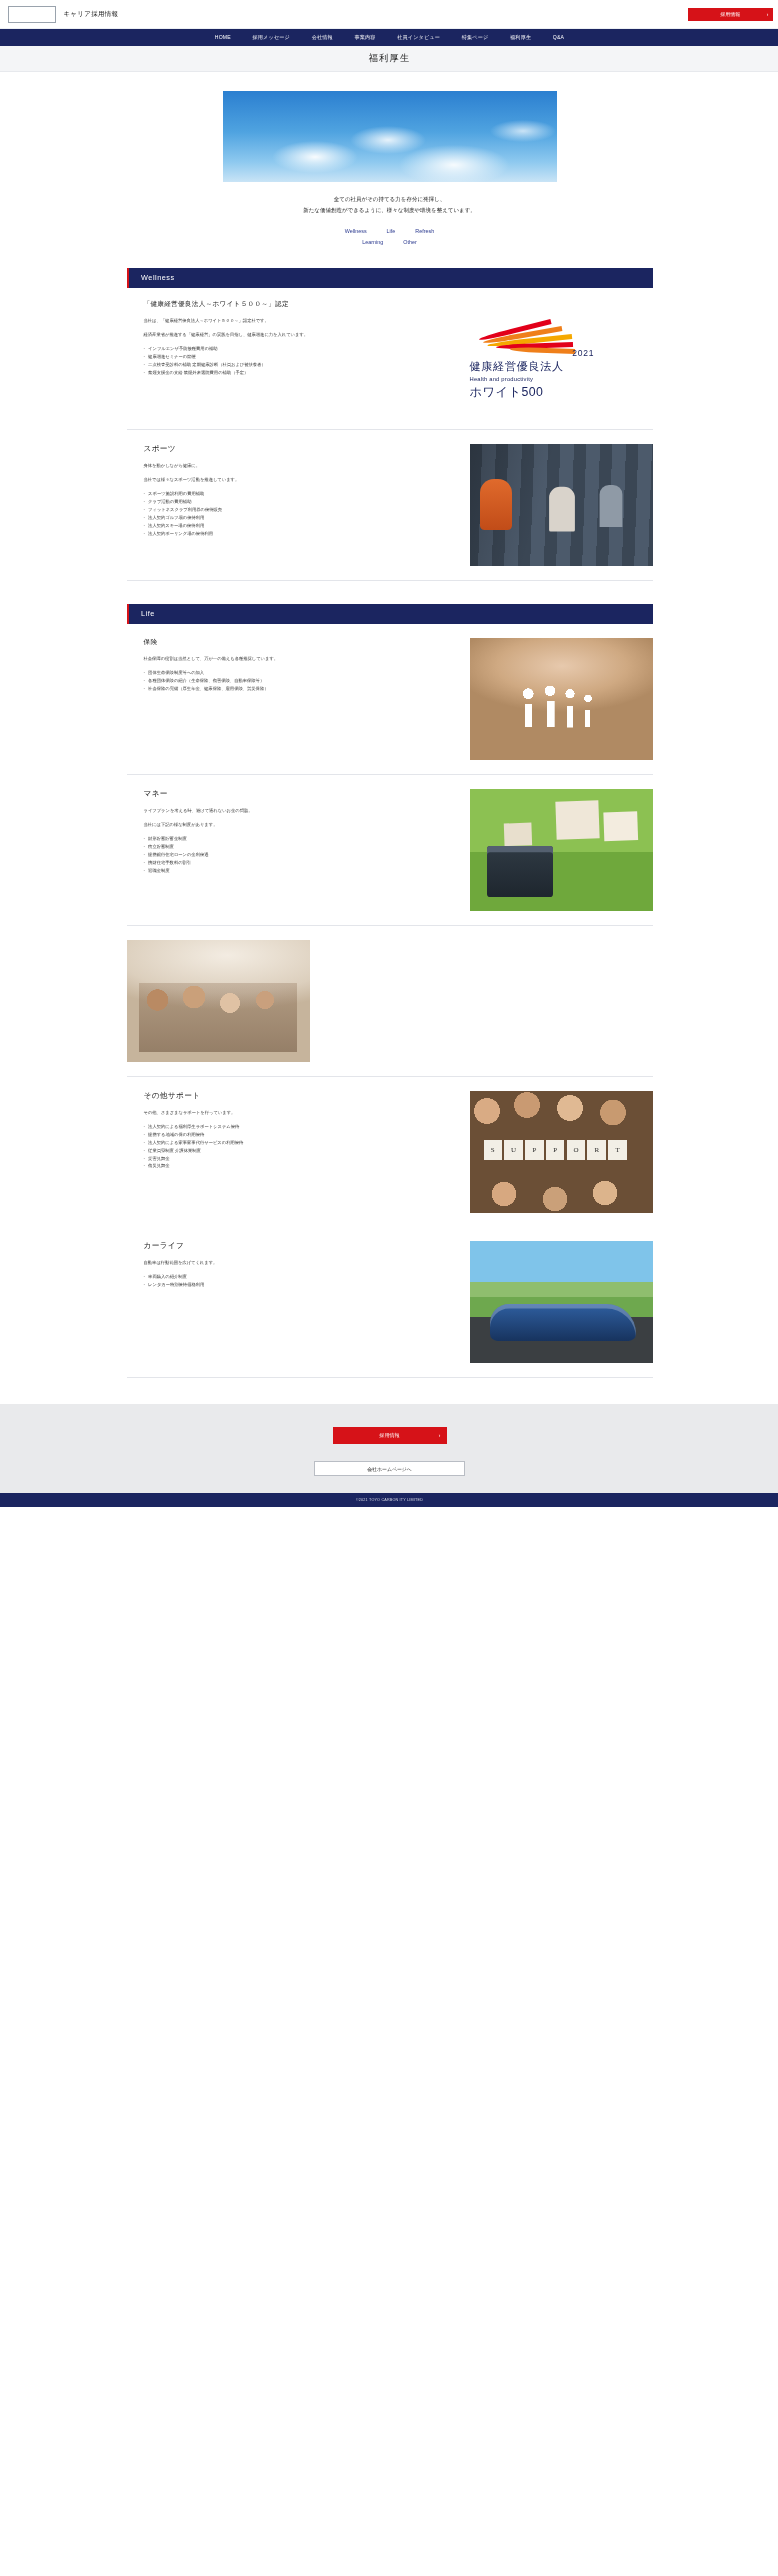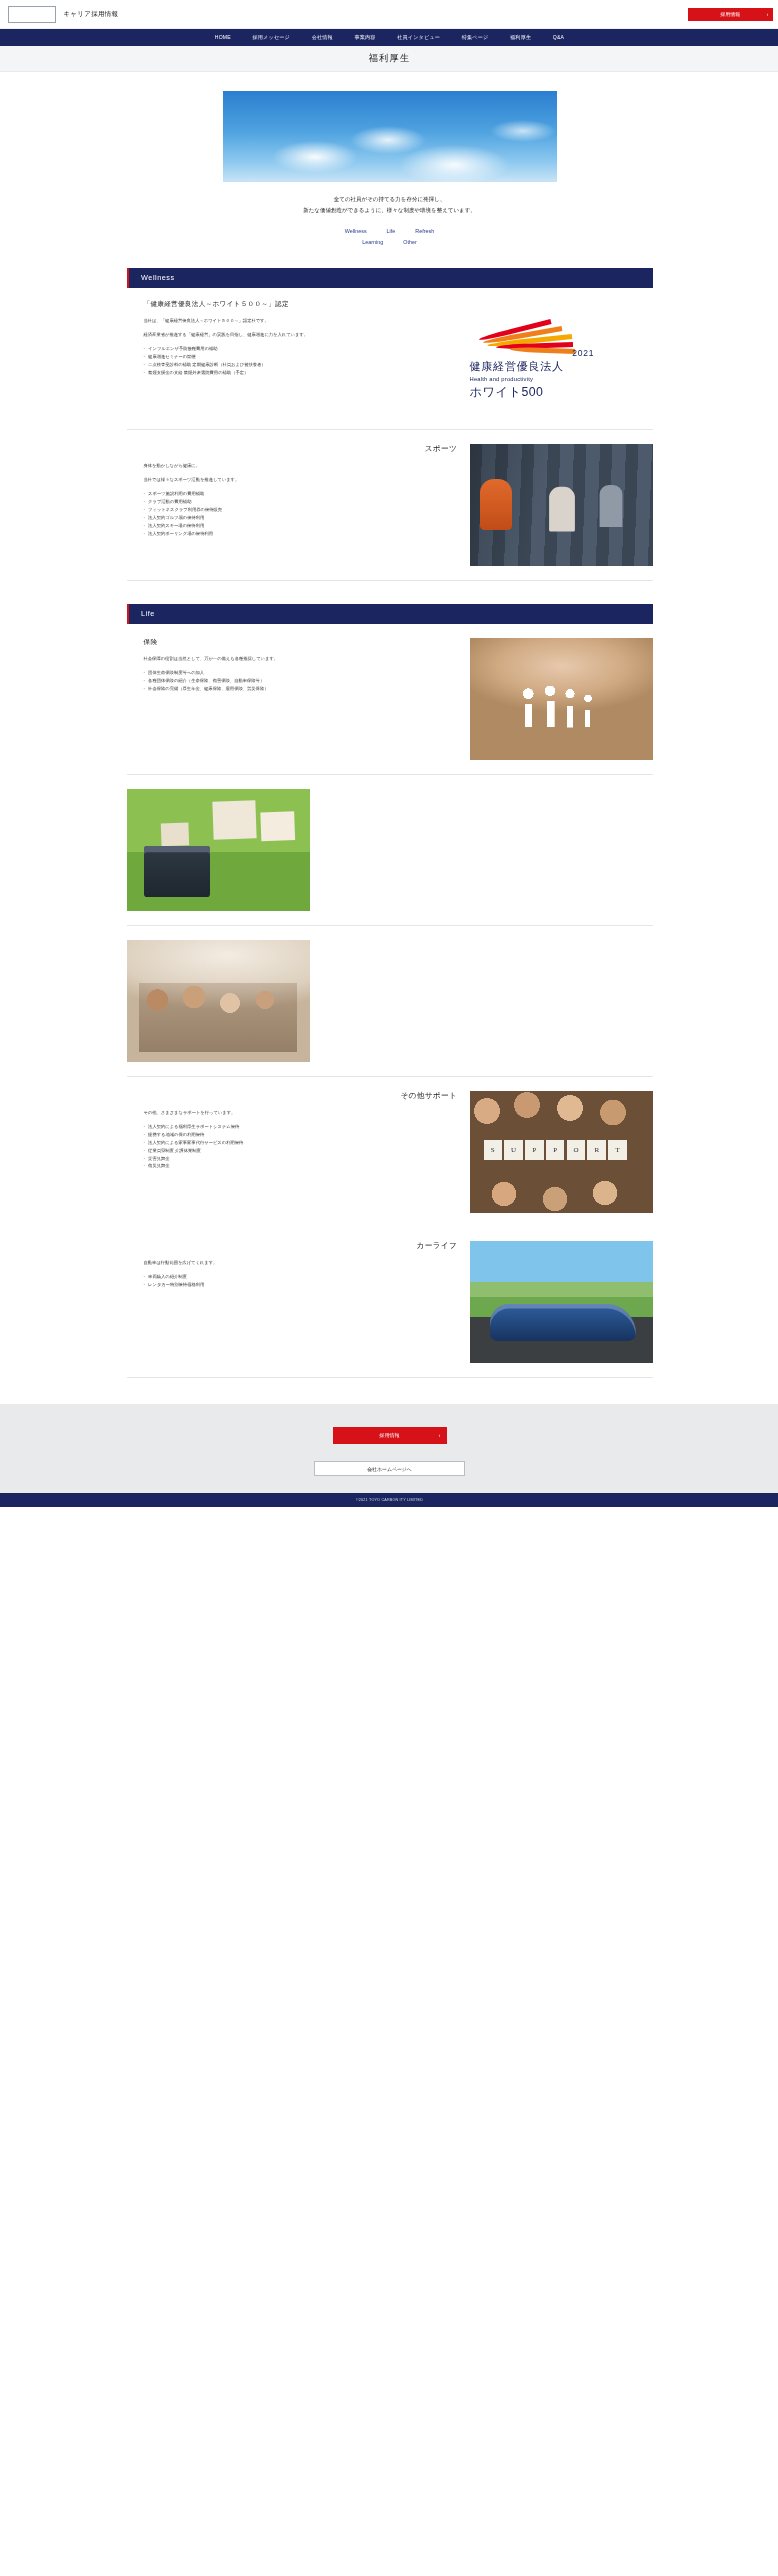--- a/index.html
+++ b/index.html
@@ -160,21 +160,20 @@
   .block-text { flex: 1; padding-left: 17px; }
   .block h3 {
     font-size: 6.6px;
     font-weight: normal;
     color: #1a1a1a;
     margin-bottom: 7.7px;
     letter-spacing: 0.3px;
   }
   .block h3.big {
     font-size: 7.7px;
-    text-align: right;
   }
   .block p {
     font-size: 4.3px;
     line-height: 1.85;
     color: #333;
     margin-bottom: 6.2px;
   }
   .bullets { list-style: none; }
   .bullets li {
     font-size: 4.3px;
@@ -501,20 +500,32 @@
       </ul>
     </div>
     <div class="block-media">
       <div class="ph ph-hands">
         <div class="fam"></div>
       </div>
     </div>
   </div>
 
   <div class="block">
+    <div class="block-text">
+      <h3 class="big">マネー</h3>
+      <p>ライフプランを考える時、避けて通れないお金の問題。</p>
+      <p>当社には下記の様な制度があります。</p>
+      <ul class="bullets">
+        <li>財形貯蓄貯蓄金制度</li>
+        <li>積立貯蓄制度</li>
+        <li>提携銀行住宅ローンの金利優遇</li>
+        <li>携財住宅手数料の割引</li>
+        <li>退職金制度</li>
+      </ul>
+    </div>
     <div class="block-media">
       <div class="ph ph-money"></div>
     </div>
   </div>
 
   <div class="block">
     <div class="block-media">
       <div class="ph ph-family"></div>
     </div>
   </div>

